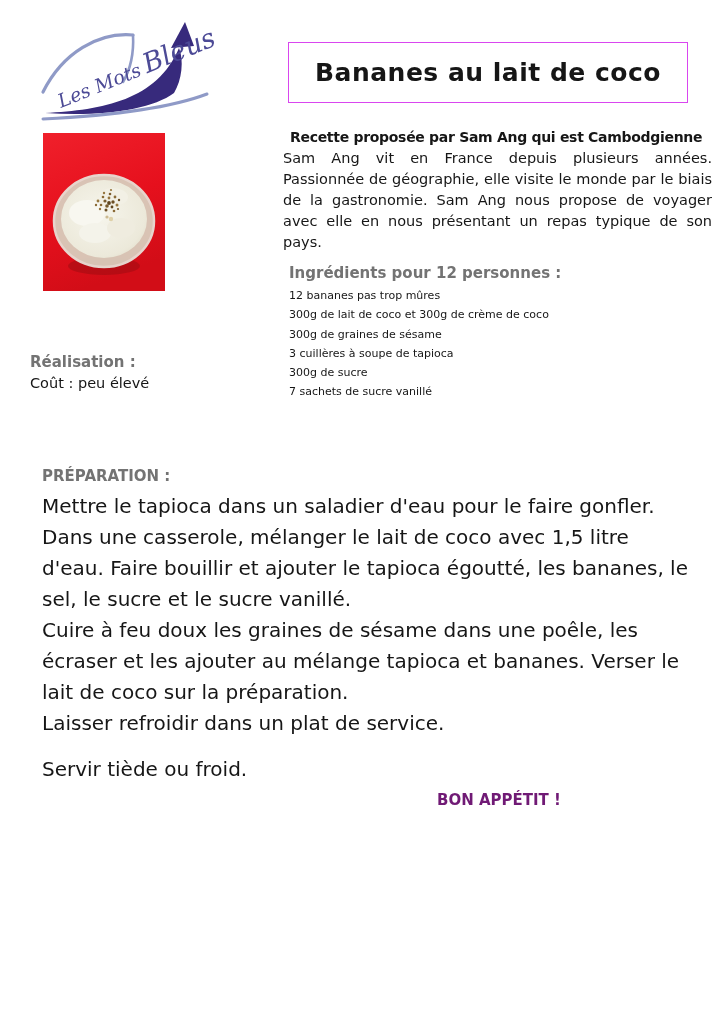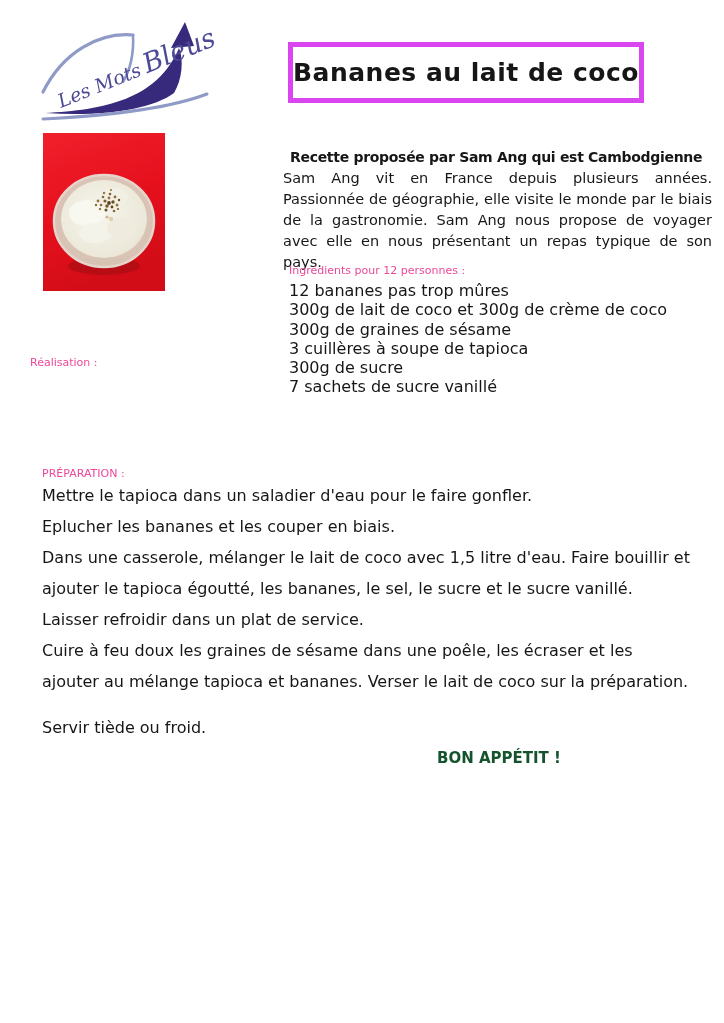--- a/index.html
+++ b/index.html
@@ -12,22 +12,22 @@
 
   .logo {
     position: absolute;
     left: 33px; top: 12px;
     width: 182px; height: 118px;
   }
 
   .title-box {
     position: absolute;
     left: 288px; top: 42px;
-    width: 356px; height: 61px;
-    border: 5px solid #d946ef;
+    width: 400px; height: 61px;
+    border: 1px solid #d946ef;
     display: flex; align-items: center; justify-content: center;
   }
   .title-box h1 {
     font-size: 25px;
     font-weight: 600;
     letter-spacing: 0.5px;
     white-space: nowrap;
   }
 
   .intro {
@@ -36,69 +36,68 @@
     width: 429px;
     font-size: 14.5px;
     line-height: 21px;
   }
   .intro .intro-heading {
     font-weight: bold;
     font-size: 14px;
     letter-spacing: -0.3px;
     text-indent: 7px;
     white-space: nowrap;
-    margin-top: 20px;
   }
   .intro .intro-body { text-align: justify; }
 
   .photo {
     position: absolute;
     left: 43px; top: 133px;
     width: 122px; height: 158px;
     display: block;
   }
 
   .realisation {
     position: absolute;
     left: 30px; top: 352px;
     width: 220px;
     font-size: 14.5px;
     line-height: 21px;
   }
   .blue-heading {
-    color: #ec4899;
-    font-weight: normal;
-    font-size: 11px;
+    color: #737373;
+    font-weight: bold;
+    font-size: 15px;
   }
 
   .ingredients {
     position: absolute;
     left: 289px; top: 264px;
     width: 420px;
   }
   .ingredients .blue-heading { margin-bottom: 4px; }
   .ingredients .ing-item {
-    font-size: 16px;
+    font-size: 11px;
     line-height: 19.3px;
   }
 
   .preparation {
     position: absolute;
     left: 42px; top: 467px;
     width: 651px;
   }
-  .preparation .blue-heading { margin-bottom: 0; }
+  .preparation .blue-heading { margin-bottom: 6px; }
   .preparation p {
-    font-size: 16px;
+    font-size: 20px;
     line-height: 31px;
   }
   .preparation .serve { margin-top: 15px; }
   .preparation .closing {
     margin-left: 395px;
-    color: #14532d;
+    color: #701a75;
     font-weight: bold;
     font-size: 15px;
     line-height: 31px;
   }
 </style>
 </head>
 <body>
 
 <svg class="logo" viewBox="0 0 182 118" aria-hidden="true">
 
@@ -171,34 +170,34 @@
       <circle cx="75" cy="76" r="1.1" fill="#7a5c2e"></circle>
     <circle cx="53" cy="72" r="1.2" fill="#8a6a36"></circle>
       <circle cx="68" cy="57" r="1.1" fill="#96763f"></circle>
     <circle cx="64" cy="84" r="1.6" fill="#c8b488" opacity="0.9"></circle>
       <circle cx="68" cy="86" r="2.2" fill="#ded0a8"></circle>
   </g>
 </svg>
 
 <div class="realisation">
   <div class="blue-heading">Réalisation :</div>
+  <div>Coût : peu élevé</div>
 </div>
 
 <div class="ingredients">
   <div class="blue-heading">Ingrédients pour 12 personnes :</div>
   <div class="ing-item">12 bananes pas trop mûres</div>
   <div class="ing-item">300g de lait de coco et 300g de crème de coco</div>
   <div class="ing-item">300g de graines de sésame</div>
   <div class="ing-item">3 cuillères à soupe de tapioca</div>
   <div class="ing-item">300g de sucre</div>
   <div class="ing-item">7 sachets de sucre vanillé</div>
 </div>
 
 <div class="preparation">
   <div class="blue-heading">PRÉPARATION :</div>
   <p>Mettre le tapioca dans un saladier d'eau pour le faire gonfler.</p>
-  <p>Eplucher les bananes et les couper en biais.</p>
   <p>Dans une casserole, mélanger le lait de coco avec 1,5 litre d'eau. Faire bouillir et ajouter le tapioca égoutté, les bananes, le sel, le sucre et le sucre vanillé.</p>
+  <p>Cuire à feu doux les graines de sésame dans une poêle, les écraser et les ajouter au mélange tapioca et bananes. Verser le lait de coco sur la préparation.</p>
   <p>Laisser refroidir dans un plat de service.</p>
-  <p>Cuire à feu doux les graines de sésame dans une poêle, les écraser et les ajouter au mélange tapioca et bananes. Verser le lait de coco sur la préparation.</p>
   <p class="serve">Servir tiède ou froid.</p>
   <div class="closing">BON APPÉTIT !</div>
 </div>
 
 </body></html>

